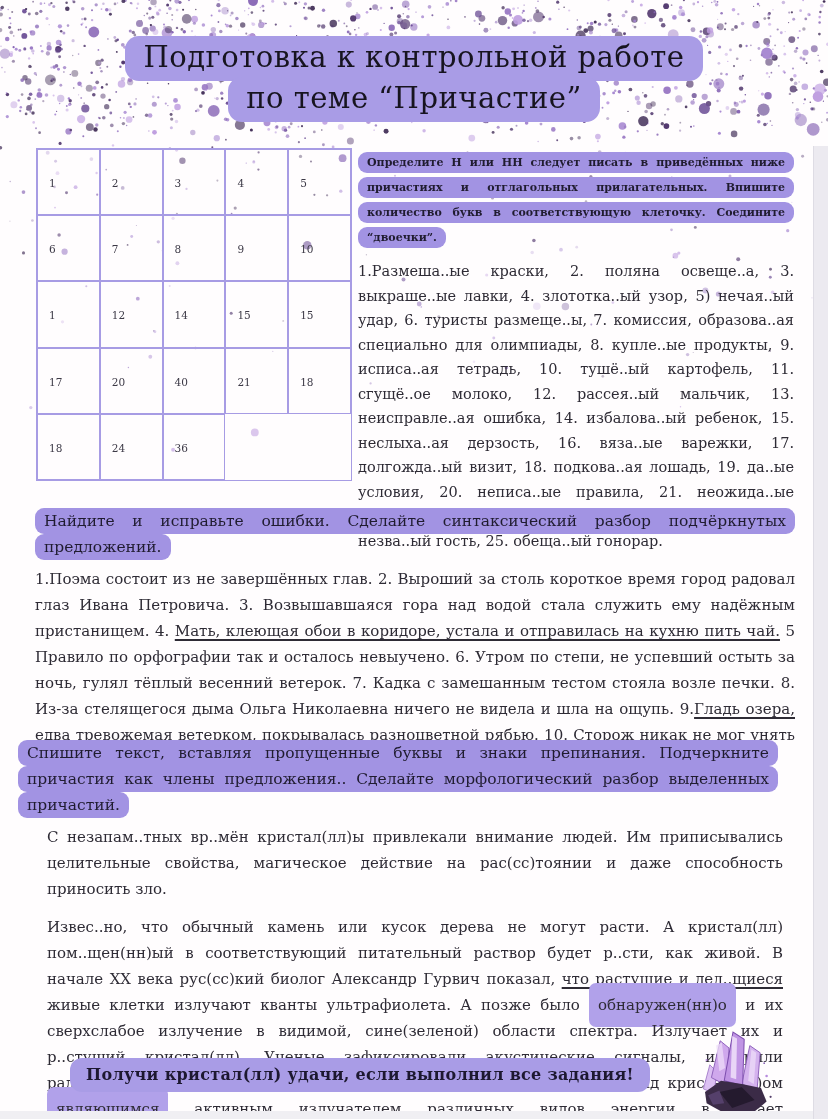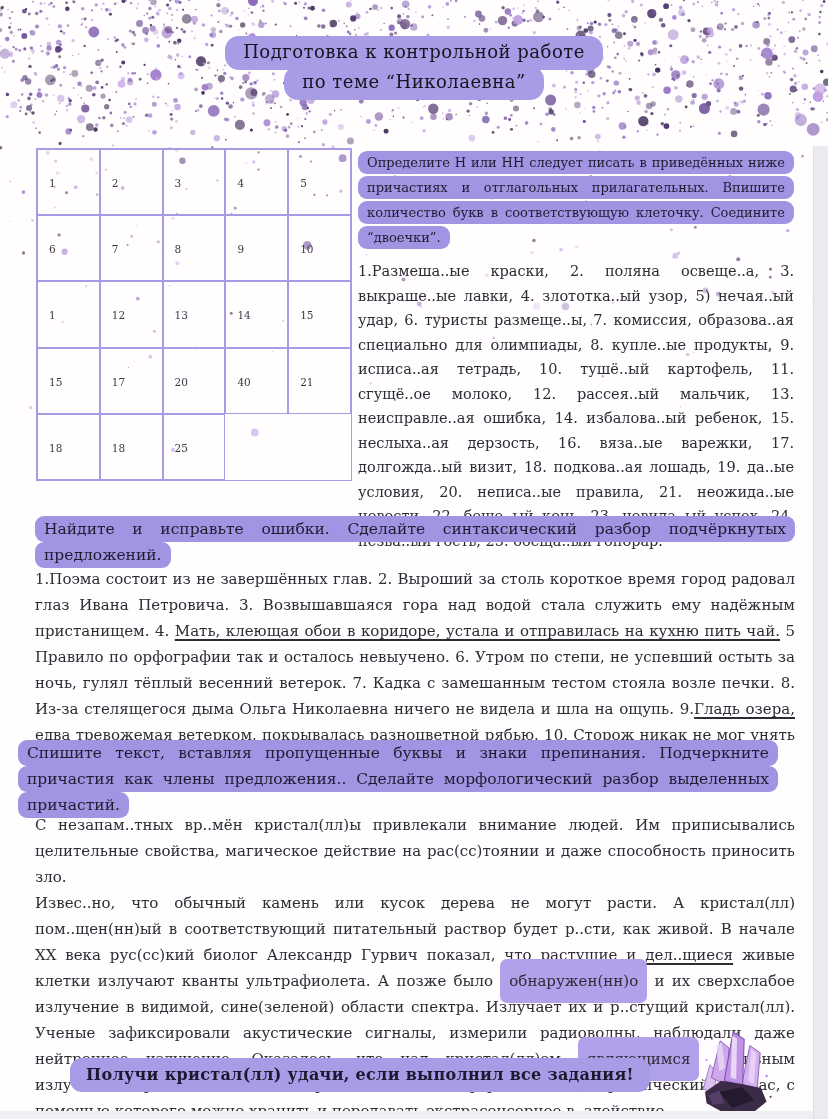--- a/index.html
+++ b/index.html
@@ -27,21 +27,21 @@
     position:absolute;left:0;top:36px;width:828px;
     text-align:center;line-height:1;
   }
   .title-line{display:block;margin-top:0;}
   .title-line + .title-line{margin-top:-4px;}
   .title-pill{
     display:inline-block;
     background:var(--title-highlight);
     border-radius:14px;
     padding:7px 18px 9px 18px;
-    font-size:18px;
+    font-size:29px;
     color:#17141f;
     letter-spacing:0.5px;
   }
 
   
   .grid{
     position:absolute;left:36px;top:148px;
     width:316px;height:333px;
     display:grid;
     grid-template-columns:repeat(5,1fr);
@@ -74,29 +74,29 @@
     text-align:justify;
     font-size:15.5px;
     line-height:26px;
   }
   .body-text{
     text-align:justify;
     font-size:15px;
     line-height:25px;
     color:#2e2b35;
   }
-  .col-right .task-heading{line-height:25px;font-size:13px;}
+  .col-right .task-heading{line-height:25px;font-size:11px;font-weight:bold;}
   .col-right .body-text{margin-top:9px;line-height:24.5px;font-size:14.5px;}
 
   
-  .task2-heading{position:absolute;left:35px;top:508px;width:760px;margin-top:8px;}
+  .task2-heading{position:absolute;left:35px;top:508px;width:760px;}
   .task2-body{position:absolute;left:35px;top:566px;width:760px;line-height:26px;}
   .task3-heading{position:absolute;left:18px;top:740px;width:760px;}
   .task3-body{position:absolute;left:35px;top:812px;width:760px;line-height:26px;}
-  .task3-body p{margin:0;}
+  .task3-body p{margin:12px;}
 
   .seg-normal{}
   .seg-underline{
     text-decoration:underline;
     text-decoration-thickness:1.5px;
     text-underline-offset:3px;
   }
   .seg-pill{
     background:var(--pill-highlight);
     border-radius:7px;
@@ -1496,21 +1496,21 @@
       <circle cx="770.3" cy="277.3" r="1.47" fill="#6d4f96" fill-opacity="0.68"></circle>
       <circle cx="23.5" cy="252.9" r="1.57" fill="#3f2b55" fill-opacity="0.65"></circle>
       <circle cx="766.9" cy="342.8" r="0.69" fill="#bf9fe0" fill-opacity="0.35"></circle>
       <circle cx="451.7" cy="189.4" r="1.35" fill="#53396f" fill-opacity="0.44"></circle>
     </svg>
 
   <div class="content">
 
     <div class="title-wrap">
       <span class="title-line"><span class="title-pill">Подготовка к контрольной работе</span></span>
-      <span class="title-line"><span class="title-pill">по теме “Николаевна”</span></span>
+      <span class="title-line"><span class="title-pill">по теме “Причастие”</span></span>
     </div>
 
     <div class="grid">
         <div class="cell">
           <span class="cell-num">1</span>
         </div>
         <div class="cell">
           <span class="cell-num">2</span>
         </div>
         <div class="cell">
@@ -1537,23 +1537,20 @@
         <div class="cell">
           <span class="cell-num">10</span>
         </div>
         <div class="cell">
           <span class="cell-num">1</span>
         </div>
         <div class="cell">
           <span class="cell-num">12</span>
         </div>
         <div class="cell">
-          <span class="cell-num">13</span>
-        </div>
-        <div class="cell">
           <span class="cell-num">14</span>
         </div>
         <div class="cell">
           <span class="cell-num">15</span>
         </div>
         <div class="cell">
           <span class="cell-num">15</span>
         </div>
         <div class="cell">
           <span class="cell-num">17</span>
@@ -1567,21 +1564,24 @@
         <div class="cell">
           <span class="cell-num">21</span>
         </div>
         <div class="cell">
           <span class="cell-num">18</span>
         </div>
         <div class="cell">
           <span class="cell-num">18</span>
         </div>
         <div class="cell">
-          <span class="cell-num">25</span>
+          <span class="cell-num">24</span>
+        </div>
+        <div class="cell">
+          <span class="cell-num">36</span>
         </div>
       </div>
 
     <div class="col-right">
       <div class="task-heading"><span class="h-pill">Определите Н или НН следует писать в приведённых ниже причастиях и отглагольных прилагательных. Впишите количество букв в соответствующую клеточку. Соедините “двоечки”.</span></div>
       <div class="body-text">1.Размеша..ые краски, 2. поляна освеще..а, 3. выкраше..ые лавки, 4. злототка..ый узор, 5) нечая..ый удар, 6. туристы размеще..ы, 7. комиссия, образова..ая специально для олимпиады, 8. купле..ые продукты, 9. исписа..ая тетрадь, 10. тушё..ый картофель, 11. сгущё..ое молоко, 12. рассея..ый мальчик, 13. неисправле..ая ошибка, 14. избалова..ый ребенок, 15. неслыха..ая дерзость, 16. вяза..ые варежки, 17. долгожда..ый визит, 18. подкова..ая лошадь, 19. да..ые условия, 20. неписа..ые правила, 21. неожида..ые новости, 22. беше..ый конь, 23. невида..ый успех, 24. незва..ый гость, 25. обеща..ый гонорар.</div>
     </div>
 
     <div class="task2-heading task-heading"><span class="h-pill">Найдите и исправьте ошибки. Сделайте синтаксический разбор подчёркнутых предложений.</span></div>
     <div class="task2-body body-text"><span class="seg-normal">1.Поэма состоит из не завершённых глав. 2. Выроший за столь короткое время город радовал глаз Ивана Петровича. 3. Возвышавшаяся гора над водой стала служить ему надёжным пристанищем. 4. </span><span class="seg-underline">Мать, клеющая обои в коридоре, устала и отправилась на кухню пить чай.</span><span class="seg-normal"> 5 Правило по орфографии так и осталось невыучено. 6. Утром по степи, не успевший остыть за ночь, гулял тёплый весенний ветерок. 7. Кадка с замешанным тестом стояла возле печки. 8. Из-за стелящегося дыма Ольга Николаевна ничего не видела и шла на ощупь. 9.</span><span class="seg-underline">Гладь озера, едва тревожемая ветерком, покрывалась разноцветной рябью.</span><span class="seg-normal"> 10. Сторож никак не мог унять неистово лаившую собаку.</span></div>

